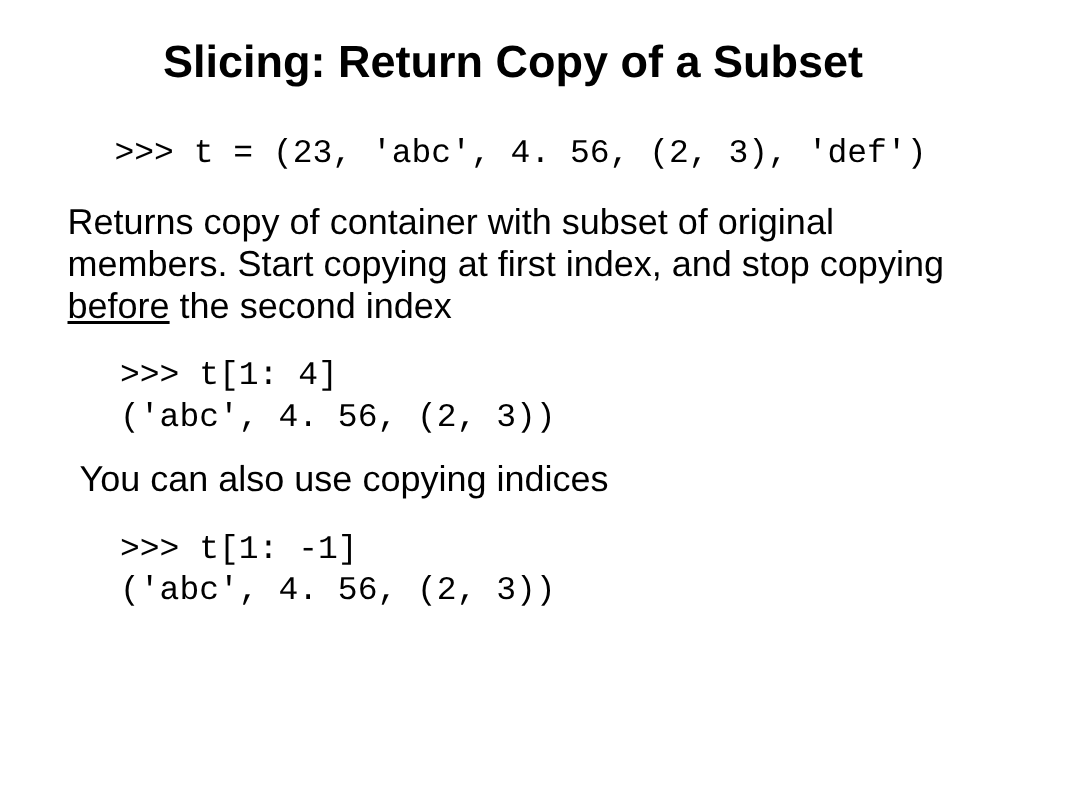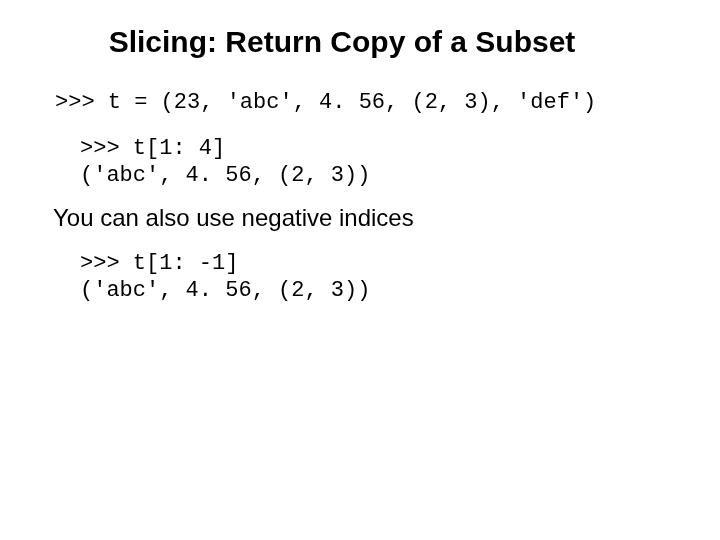--- a/index.html
+++ b/index.html
@@ -34,36 +34,37 @@
   }
   .body-text {
     font-size: 24px;
     line-height: 1.18;
     margin: 18px 0 10px 0;
   }
   .underline {
     text-decoration: underline;
   }
   .indent-1 { margin-left: 35px; }
-  .indent-0 { margin-left: 10px; }
+  .indent-0 { margin-left: 10px; text-align: center; }
   .mt-6 { margin-top: 18px; }
   .mt-10 { }
   .mt-4 { margin-top: 18px; }
 </style>
 </head>
 <body>
 
 <div class="slide">
 
   <div class="title">Slicing: Return Copy of a Subset</div>
 
   <div class="code indent-0">&gt;&gt;&gt; t = (23, 'abc', 4. 56, (2, 3), 'def')</div>
 
+  <p class="body-text"><span>Returns copy of container with subset of original members.  Start copying at first index, and stop copying </span><span class="underline">before</span><span> the second index</span></p>
 
   <div class="code indent-1 mt-6">&gt;&gt;&gt; t[1: 4]</div>
   <div class="code indent-1 mt-10">('abc', 4. 56, (2, 3))</div>
 
-  <p class="body-text" style="margin:14px 0 6px 8px;">You can also use negative indices</p>
+  <p class="body-text" style="margin:14px 0 6px 8px;">You can also use copying indices</p>
 
   <div class="code indent-1 mt-4">&gt;&gt;&gt; t[1: -1]</div>
   <div class="code indent-1 mt-10">('abc', 4. 56, (2, 3))</div>
 
 </div>
 
 </body></html>

